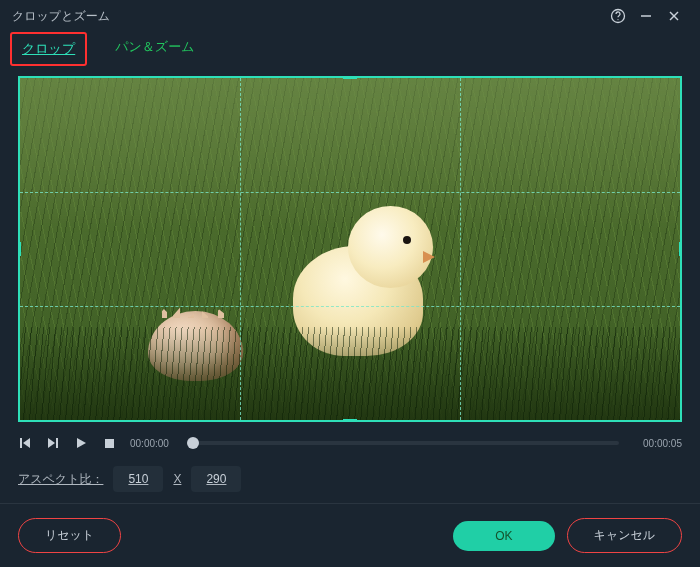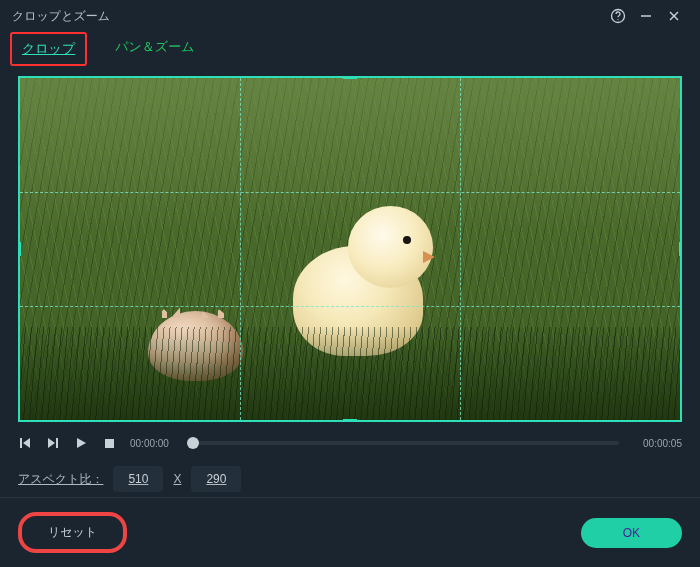--- a/index.html
+++ b/index.html
@@ -194,22 +194,22 @@
   padding: 14px 18px;
   position:absolute; bottom:0; left:0; right:0;
   border-top: 1px solid #2a3540;
 }
 .btn {
   padding: 8px 26px;
   border-radius: 18px;
   cursor:pointer;
   font-size: 12px;
 }
-.btn-outline { border:4px solid #ef4444; color:#c8d0d8; background:transparent;}
-.btn-primary { background:#20cfa6; color:#4c1d95; font-weight:500; padding:8px 42px;}
+.btn-outline { border:1px solid #ef4444; color:#c8d0d8; background:transparent;}
+.btn-primary { background:#20cfa6; color:#14532d; font-weight:500; padding:8px 42px;}
 .spacer { flex:1; }
 svg { display:block; }
 </style>
 </head>
 <body>
 
 <div class="titlebar">
   <div class="title">クロップとズーム</div>
   <div class="icon-btn">
     <svg width="16" height="16" viewBox="0 0 16 16" fill="none" stroke="currentColor" stroke-width="1.3">
@@ -307,13 +307,14 @@
   <span>アスペクト比：</span>
   <div class="num-input">510</div>
   <span>X</span>
   <div class="num-input">290</div>
 </div>
 
 <div class="footer">
   <div class="btn btn-outline">リセット</div>
   <div class="spacer"></div>
   <div class="btn btn-primary">OK</div>
+  <div class="btn btn-outline">キャンセル</div>
 </div>
 
 </body></html>

